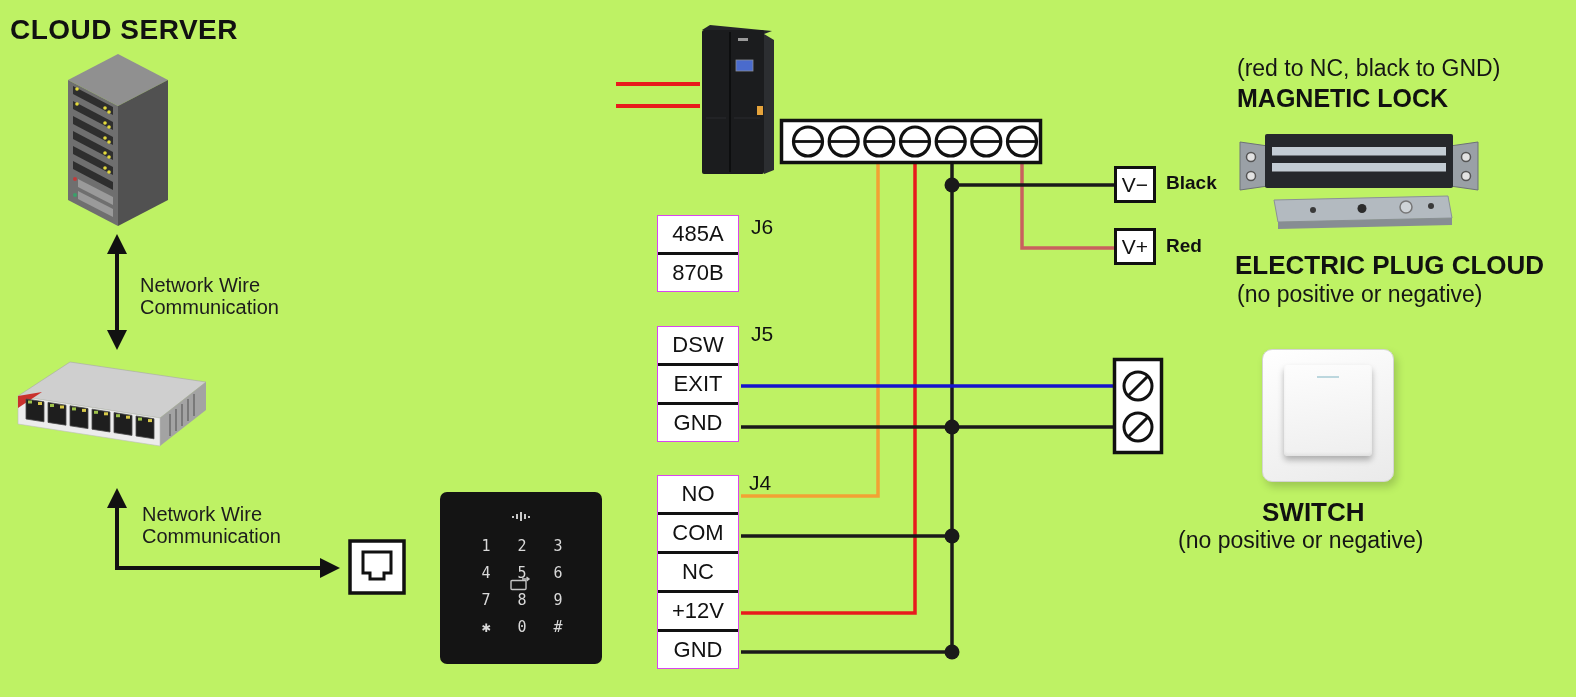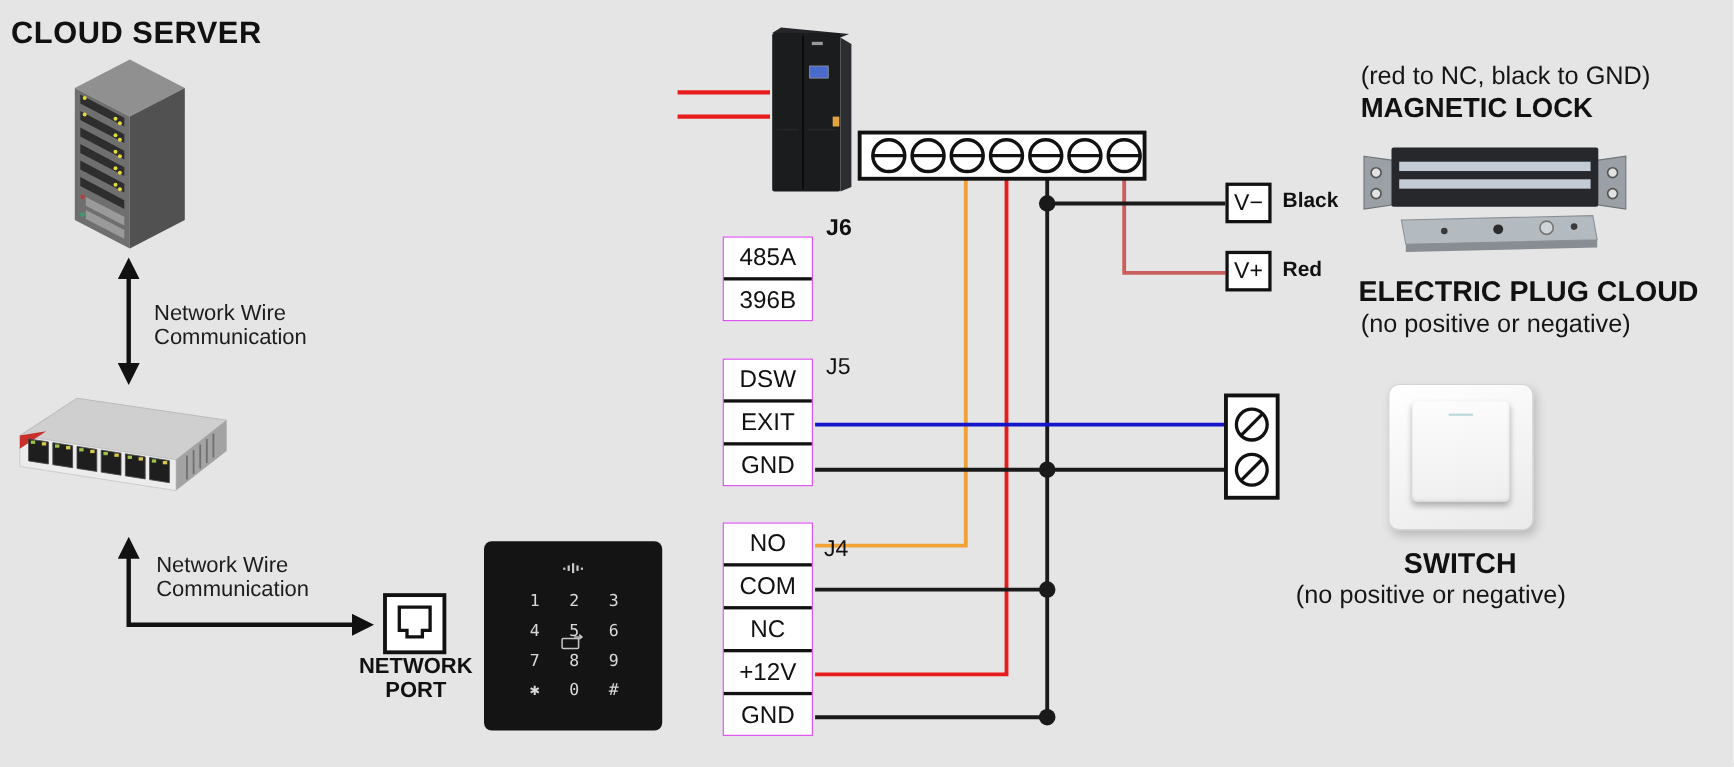--- a/index.html
+++ b/index.html
@@ -1,20 +1,20 @@
 <!DOCTYPE html>
 <html style="--wire-black: #1a1a1a; --wire-red: #e81c1c; --wire-orange: #f2a234; --wire-blue: #1515cc; --wire-maroon: #c9605e; --accent-red: #e02424;"><head>
 <meta charset="utf-8">
 <style>
   :root{
     --wire-black:#1a1a1a; --wire-red:#e81c1c; --wire-orange:#f2a234;
     --wire-blue:#1515cc; --wire-maroon:#c9605e; --accent-red:#e02424; --ink:#111;
   }
   html,body{margin:0;padding:0;background:#fff;}
-  .canvas{position:relative;width:1576px;height:697px;background:#e5e5e5;overflow:hidden;
+  .canvas{position:relative;width:1576px;height:697px;background:#bef264;overflow:hidden;
           font-family:"Liberation Sans","DejaVu Sans",sans-serif;color:var(--ink);}
   .abs{position:absolute;}
   .title{font-size:28px;font-weight:700;letter-spacing:0.5px;}
   .commtext{font-size:20px;line-height:22px;color:#1c1c1c;}
   .np-label{width:136px;text-align:center;font-size:20px;font-weight:700;line-height:22px;}
   .ac-box{left:501px;top:51px;width:110px;height:80px;border:3.5px solid #111;background:#fff;
           display:flex;flex-direction:column;align-items:center;justify-content:center;
           color:var(--accent-red);font-size:29px;line-height:1.12;letter-spacing:1px;}
   .pin-block{width:80px;border:1px solid #d946ef;background:#fff;}
   .pin-row{height:36px;display:flex;align-items:center;justify-content:center;font-size:22px;}
@@ -34,21 +34,21 @@
         grid-template-columns:repeat(3,1fr);grid-template-rows:repeat(4,1fr);}
   .keys span{display:flex;align-items:center;justify-content:center;
         font-family:"DejaVu Sans Mono",monospace;font-size:15px;color:#d9d9d9;}
   .cardicon{position:absolute;left:70px;top:84px;}
   .wallswitch{left:1262px;top:349px;width:130px;height:131px;border:1px solid #d4d4d4;border-radius:10px;
         background:linear-gradient(160deg,#ffffff 0%,#eaeaea 100%);box-shadow:3px 5px 9px rgba(0,0,0,0.18);}
   .rocker{position:absolute;left:21px;top:15px;width:88px;height:91px;border-radius:4px;
         background:linear-gradient(170deg,#fdfdfd 0%,#eeeeee 100%);
         box-shadow:0 4px 6px rgba(0,0,0,0.28), inset 0 -2px 3px rgba(0,0,0,0.06);}
   .rocker-line{position:absolute;top:11px;left:50%;transform:translateX(-50%);width:22px;height:2px;background:#bcd7de;}
-  .switch-title{width:131px;text-align:center;}
+  .switch-title{width:131px;text-align:left;}
   svg{display:block;}
   .w{fill:none;stroke-linecap:butt;}
   .w-black{stroke:var(--wire-black);stroke-width:3.5;}
   .w-red{stroke:var(--wire-red);stroke-width:3.5;}
   .w-orange{stroke:var(--wire-orange);stroke-width:3.5;}
   .w-blue{stroke:var(--wire-blue);stroke-width:3.5;}
   .w-maroon{stroke:var(--wire-maroon);stroke-width:3.5;}
   .arrow{stroke:#111;stroke-width:4;fill:none;}
   .dot{fill:var(--wire-black);}
   .outline{fill:#fff;stroke:#111;}
@@ -199,24 +199,20 @@
 
   <div class="abs commtext" style="left:142px;top:503px;">
     <div>Network Wire</div>
     <div>Communication</div>
   </div>
 
   <svg class="abs" style="left:347px;top:538px;" width="60" height="58" viewBox="0 0 60 58">
     <rect x="3" y="3" width="54" height="52" fill="#fff" stroke="#111" stroke-width="3.5"></rect>
     <path d="M16,14 h28 v21 h-7 v6 h-14 v-6 h-7 z" fill="none" stroke="#111" stroke-width="3"></path>
   </svg>
-  <div class="abs np-label" style="left:310px;top:595px;">
-    <div>NETWORK</div>
-    <div>PORT</div>
-  </div>
 
   <div class="abs keypad">
     <div class="spk">
       <span style="height:2px"></span>
         <span style="height:5px"></span>
         <span style="height:9px"></span>
       <span style="height:5px"></span>
         <span style="height:2px"></span>
     </div>
     <div class="keys">
@@ -257,39 +253,39 @@
     
     
     
     
     
     
   </div>
 
   <div class="abs pin-block" style="left:657px;top:215px;">
     <div class="pin-row">485A</div>
-    <div class="pin-row">396B</div>
-  </div>
-  <div class="abs jlabel" style="left:751px;top:196px;font-weight:bold;">J6</div>
+    <div class="pin-row">870B</div>
+  </div>
+  <div class="abs jlabel" style="left:751px;top:215px;">J6</div>
 
   <div class="abs pin-block" style="left:657px;top:326px;">
     <div class="pin-row">DSW</div>
     <div class="pin-row">EXIT</div>
     <div class="pin-row">GND</div>
   </div>
   <div class="abs jlabel" style="left:751px;top:322px;">J5</div>
 
   <div class="abs pin-block" style="left:657px;top:475px;">
     <div class="pin-row">NO</div>
     <div class="pin-row">COM</div>
     <div class="pin-row">NC</div>
     <div class="pin-row">+12V</div>
     <div class="pin-row">GND</div>
   </div>
-  <div class="abs jlabel" style="left:749px;top:487px;">J4</div>
+  <div class="abs jlabel" style="left:749px;top:471px;">J4</div>
 
   <div class="abs vbox" style="left:1114px;top:166px;">V−</div>
   <div class="abs wirelabel" style="left:1166px;top:172px;">Black</div>
   <div class="abs vbox" style="left:1114px;top:228px;">V+</div>
   <div class="abs wirelabel" style="left:1166px;top:235px;">Red</div>
 
   <div class="abs sect-title" style="left:1237px;top:84px;">MAGNETIC LOCK</div>
   <div class="abs note" style="left:1237px;top:55px;">(red to NC, black to GND)</div>
 
   <svg class="abs" style="left:1238px;top:126px;" width="242" height="112" viewBox="0 0 242 112">

